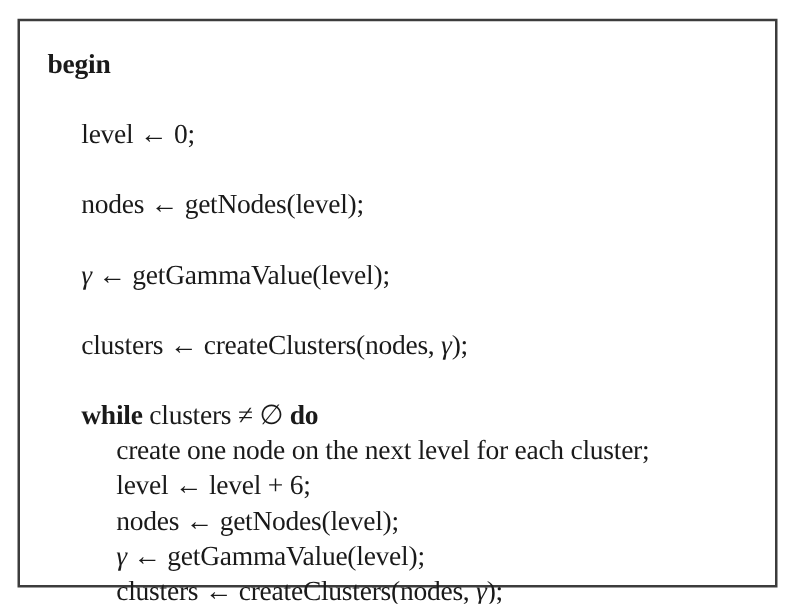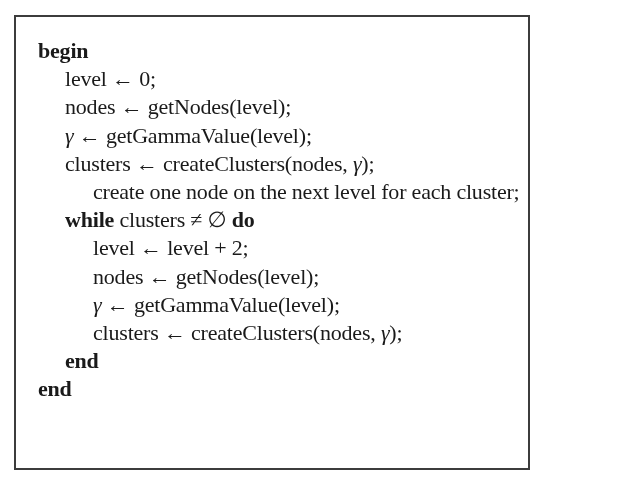--- a/index.html
+++ b/index.html
@@ -11,55 +11,55 @@
     width: 638px;
     height: 483px;
     position: relative;
     font-family: "Liberation Serif", serif;
     overflow: hidden;
   }
   .algorithm-box {
     position: absolute;
     left: 14px;
     top: 15px;
-    width: 516px;
+    width: 608px;
     height: 455px;
     box-sizing: border-box;
     border: 2px solid #3c3c3c;
     background: #ffffff;
   }
   .code {
     padding: 20px 8px 0 22px;
     font-size: 22px;
     line-height: 28.2px;
     color: #1a1a1a;
     letter-spacing: -0.2px;
   }
   .code-line {
     white-space: nowrap;
   }
   .indent-0 { padding-left: 0; }
-  .indent-1 { padding-left: 27px; }
+  .indent-1 { padding-left: 27px; margin-top: 28px; }
   .indent-2 { padding-left: 55px; }
   .seg-bold   { font-weight: bold; }
   .seg-italic { font-style: italic; }
   .seg-normal { font-weight: normal; font-style: normal; }
 </style>
 </head>
 <body>
 
 <div class="algorithm-box" style="border-color: rgb(60, 60, 60); background: rgb(255, 255, 255);">
   <div class="code" id="algo-lines" style="color: rgb(26, 26, 26);">
       <div class="code-line indent-0"><span class="seg-bold">begin</span></div>
       <div class="code-line indent-1"><span class="seg-normal">level ← 0;</span></div>
       <div class="code-line indent-1"><span class="seg-normal">nodes ← getNodes(level);</span></div>
       <div class="code-line indent-1"><span class="seg-italic">γ</span><span class="seg-normal"> ← getGammaValue(level);</span></div>
       <div class="code-line indent-1"><span class="seg-normal">clusters ← createClusters(nodes, </span><span class="seg-italic">γ</span><span class="seg-normal">);</span></div>
+      <div class="code-line indent-1"><span class="seg-bold">while</span><span class="seg-normal"> clusters ≠ ∅ </span><span class="seg-bold">do</span></div>
       <div class="code-line indent-2"><span class="seg-normal">create one node on the next level for each cluster;</span></div>
-      <div class="code-line indent-1"><span class="seg-bold">while</span><span class="seg-normal"> clusters ≠ ∅ </span><span class="seg-bold">do</span></div>
-      <div class="code-line indent-2"><span class="seg-normal">level ← level + 2;</span></div>
+      <div class="code-line indent-2"><span class="seg-normal">level ← level + 6;</span></div>
       <div class="code-line indent-2"><span class="seg-normal">nodes ← getNodes(level);</span></div>
       <div class="code-line indent-2"><span class="seg-italic">γ</span><span class="seg-normal"> ← getGammaValue(level);</span></div>
       <div class="code-line indent-2"><span class="seg-normal">clusters ← createClusters(nodes, </span><span class="seg-italic">γ</span><span class="seg-normal">);</span></div>
       <div class="code-line indent-1"><span class="seg-bold">end</span></div>
       <div class="code-line indent-0"><span class="seg-bold">end</span></div>
     </div>
 </div>
 
 </body></html>

